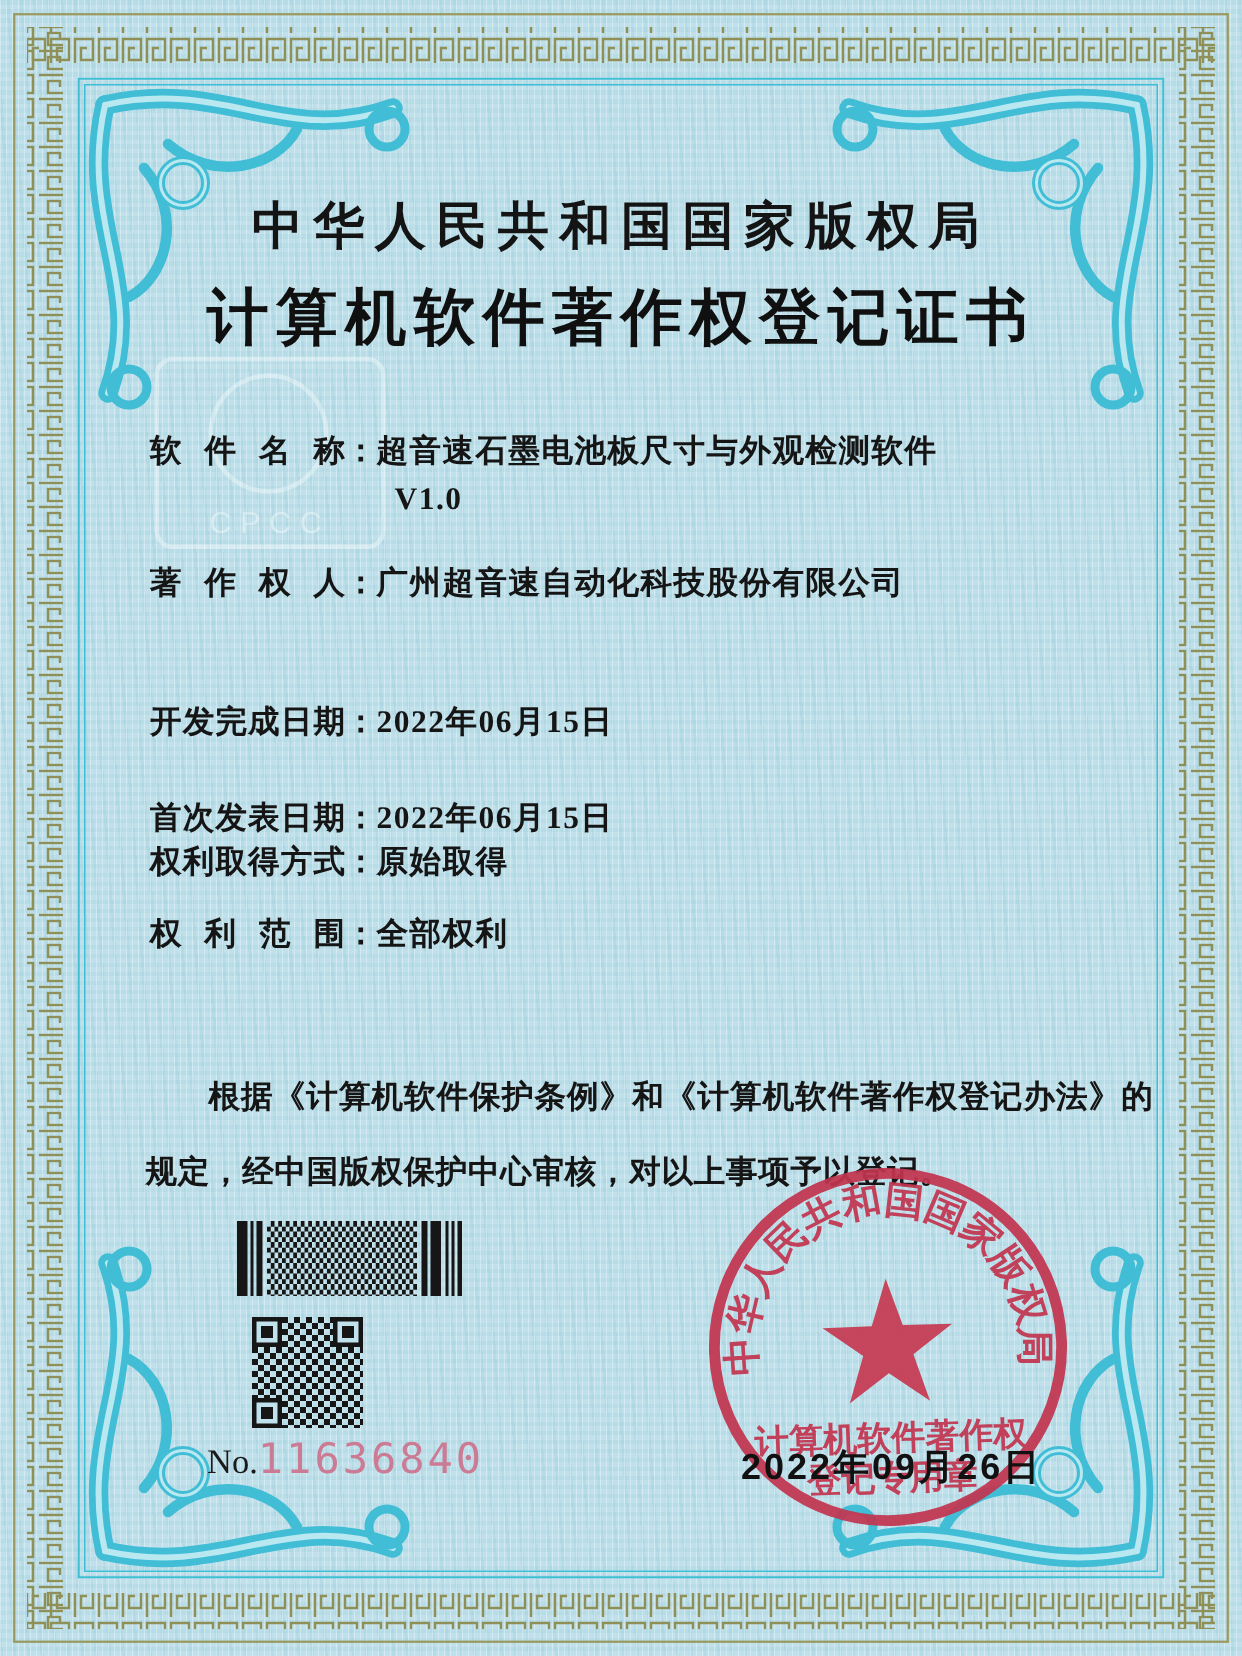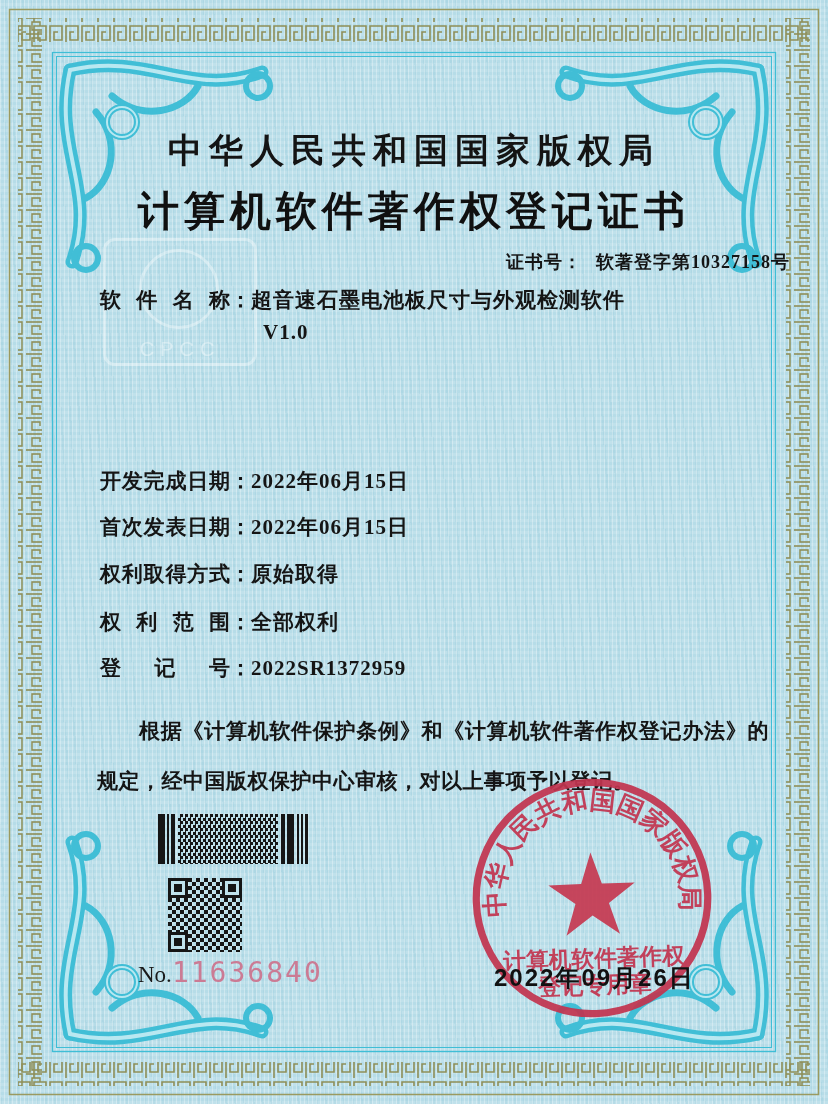--- a/index.html
+++ b/index.html
@@ -101,49 +101,46 @@
 
   <div class="watermark">
     <div class="wm-circle"></div>
     <div class="wm-text">CPCC</div>
   </div>
 
   <div class="content">
     <h1 class="authority">中华人民共和国国家版权局</h1>
     <h2 class="cert-title">计算机软件著作权登记证书</h2>
 
-    <div class="certno">
-      <span>证书号：</span><span class="v">软著登字第10327158号</span>
-    </div>
 
     <div class="row" style="top:286px;">
       <span class="lbl">软件名称</span><span class="colon">：</span><span class="val">超音速石墨电池板尺寸与外观检测软件</span>
     </div>
     <div class="val-line2" style="top:320px;">V1.0</div>
 
+    <div class="row" style="top:374px;">
+      <span class="lbl">著作权人</span><span class="colon">：</span><span class="val">广州超音速自动化科技股份有限公司</span>
+    </div>
 
     <div class="row" style="top:467px;">
       <span class="lbl">开发完成日期</span><span class="colon">：</span><span class="val">2022年06月15日</span>
     </div>
 
-    <div class="row" style="top:513px;">
+    <div class="row" style="top:531px;">
       <span class="lbl">首次发表日期</span><span class="colon">：</span><span class="val">2022年06月15日</span>
     </div>
 
     <div class="row" style="top:560px;">
       <span class="lbl">权利取得方式</span><span class="colon">：</span><span class="val">原始取得</span>
     </div>
 
     <div class="row" style="top:608px;">
       <span class="lbl">权利范围</span><span class="colon">：</span><span class="val">全部权利</span>
     </div>
 
-    <div class="row" style="top:654px;">
-      <span class="lbl">登记号</span><span class="colon">：</span><span class="val">2022SR1372959</span>
-    </div>
 
     <div class="statement">根据《计算机软件保护条例》和《计算机软件著作权登记办法》的规定，经中国版权保护中心审核，对以上事项予以登记。</div>
 
     <div class="barcode">
       <div class="bar w7"></div>
         <div class="gap2"></div>
         <div class="bar w2"></div>
         <div class="gap2"></div>
         <div class="bar w4"></div>
       <div class="modules"></div>

